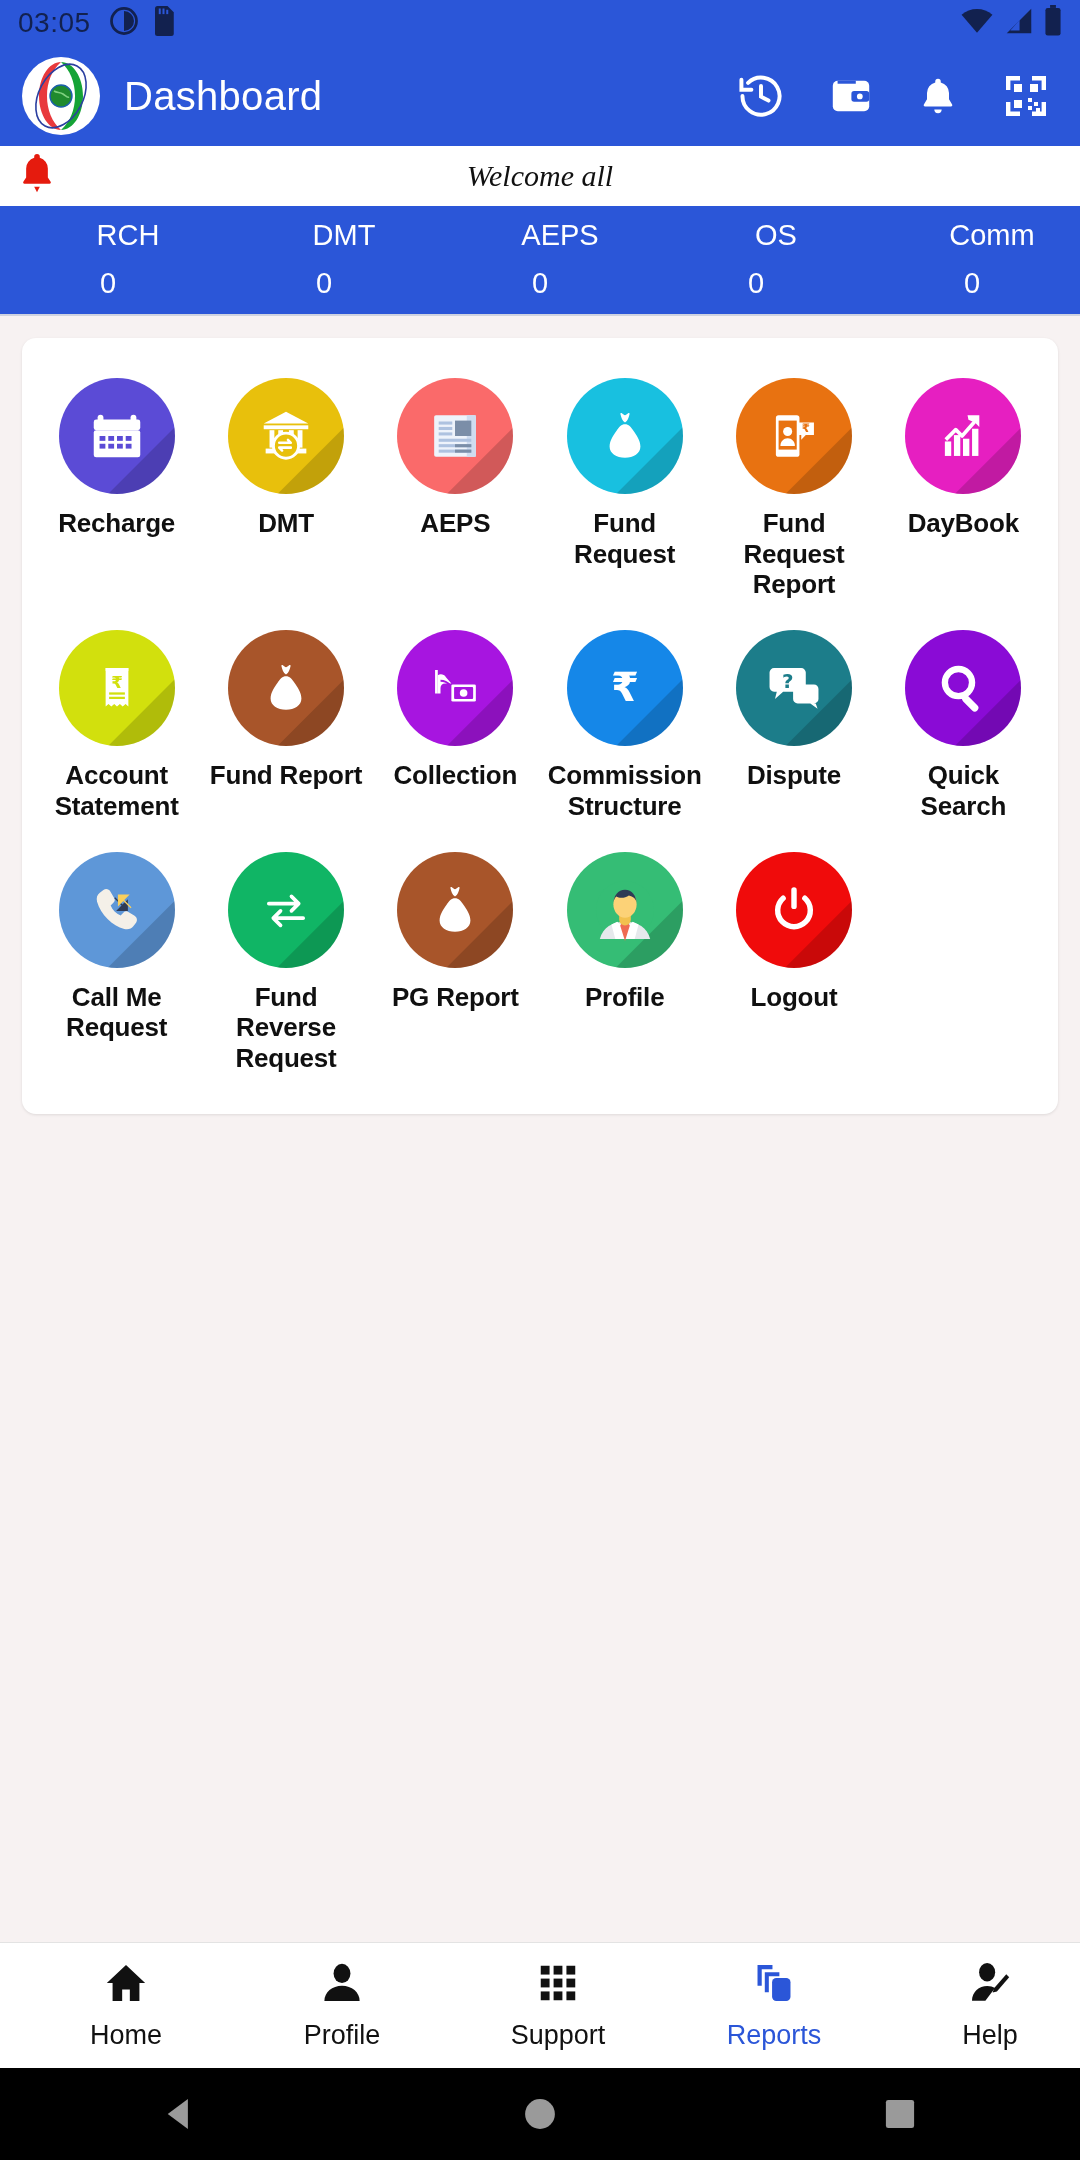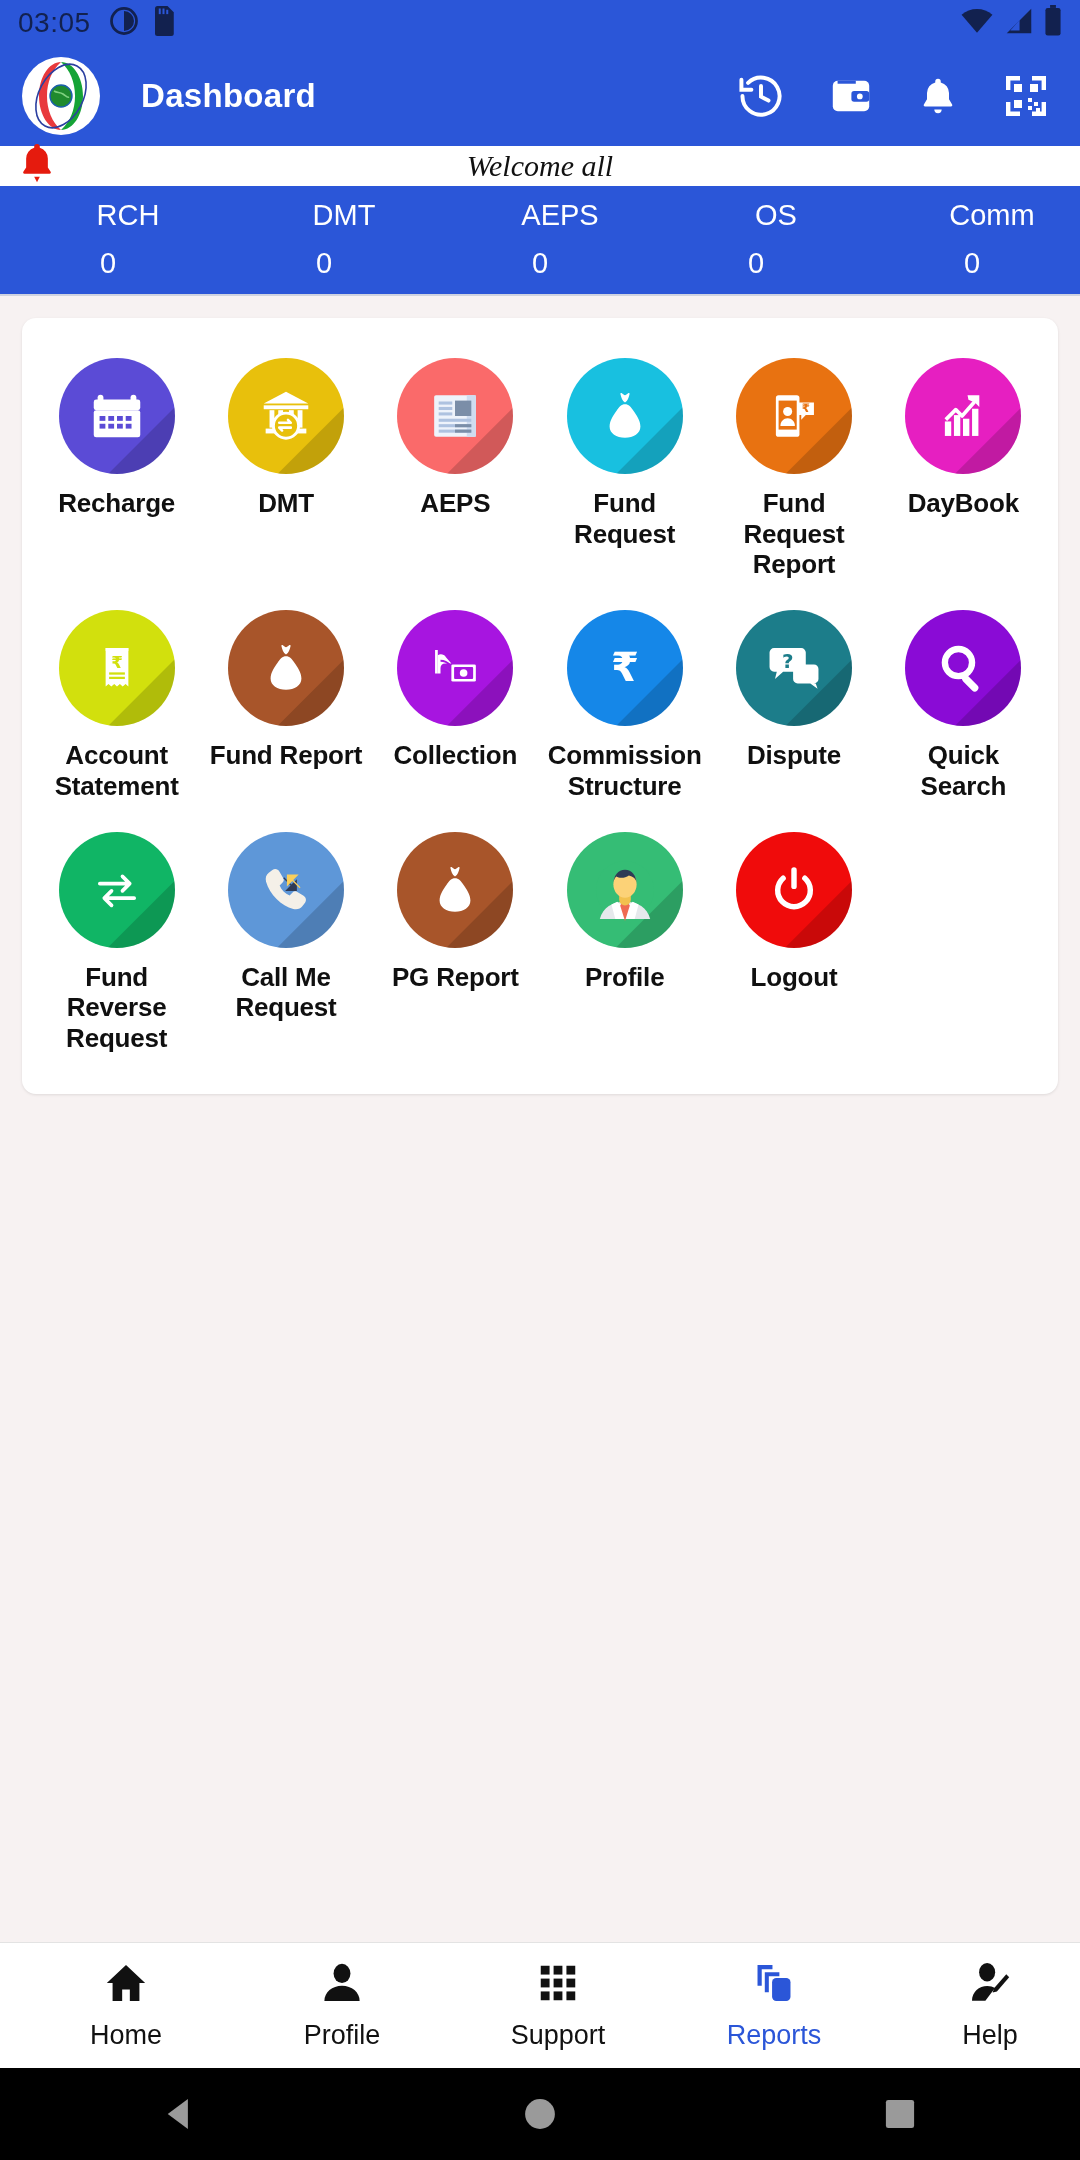--- a/index.html
+++ b/index.html
@@ -25,28 +25,28 @@
   
   .appbar {
     height:100px; background:#2B56D8; display:flex; align-items:center;
     padding:0 22px; flex:0 0 auto;
   }
   .logo {
     width:78px; height:78px; border-radius:50%; background:#fff;
     display:flex; align-items:center; justify-content:center; flex:0 0 auto;
     overflow:hidden;
   }
-  .app-title { color:#fff; font-size:33px; font-weight:700; margin-left:41px; letter-spacing:0.3px; }
+  .app-title { color:#fff; font-size:40px; font-weight:400; margin-left:24px; letter-spacing:0.3px; }
   .appbar-spacer { flex:1; }
   .appbar-actions { display:flex; align-items:center; gap:42px; padding-right:8px; }
   .ab-btn { cursor:pointer; display:flex; align-items:center; justify-content:center; }
 
   
   .welcome {
-    height:40px; background:#ffffff; display:flex; align-items:center;
+    height:60px; background:#ffffff; display:flex; align-items:center;
     flex:0 0 auto; position:relative;
   }
   .welcome-bell { position:absolute; left:16px; top:50%; transform:translateY(-50%); }
   .welcome-text {
     flex:1; text-align:center; font-style:italic; font-size:30px; color:#111;
     font-family:"Liberation Serif", serif; font-weight:400;
   }
 
   
   .statsbar {
@@ -378,37 +378,37 @@
           <div class="tile">
             <div class="tile-icon shadow-ll" style="background: rgb(138, 11, 214);">
               <svg viewBox="0 0 64 64" width="58" height="58" style="position: relative; z-index: 2;">
       <circle cx="27" cy="26" r="15" fill="none" stroke="#fff" stroke-width="7"></circle>
       <rect x="36" y="38" width="8" height="22" rx="4" fill="#fff" transform="rotate(-45 40 49)"></rect>
               </svg>
             </div>
             <div class="tile-label">Quick Search</div>
           </div>
           <div class="tile">
-            <div class="tile-icon shadow-ll" style="background: rgb(16, 181, 101);">
-              <svg viewBox="0 0 64 64" width="58" height="58" fill="none" stroke="#fff" stroke-width="4" stroke-linejoin="round" style="position: relative; z-index: 2;">
-      <path d="M13 25h33l-8-8m8 8-8 8" stroke-linecap="round"></path>
-      <path d="M51 41H18l8-8m-8 8 8 8" stroke-linecap="round"></path>
-              </svg>
-            </div>
-            <div class="tile-label">Fund Reverse Request</div>
-          </div>
-          <div class="tile">
             <div class="tile-icon shadow-ll" style="background: rgb(94, 151, 216);">
               <svg viewBox="0 0 64 64" width="58" height="58" style="position: relative; z-index: 2;">
       <path d="M17 10c3-2 6-1 8 2l4 7c1 2 .5 3.5-1 5l-3 3c2 5 6 9 11 11l3-3c1.5-1.5 3-2 5-1l7 4c3 2 4 5 2 8l-3 4c-2 3-6 4-10 3C27 50 14 37 10 23c-1-4 0-8 3-10z" fill="#f4f0e8"></path>
       <path d="M30 18l8 8 6-6v13H31l6-6-8-8z" fill="#2f3b55"></path>
       <path d="M47 30l-8-8-6 6V15h13l-6 6 8 8z" fill="#f9cf5c"></path>
               </svg>
             </div>
             <div class="tile-label">Call Me Request</div>
+          </div>
+          <div class="tile">
+            <div class="tile-icon shadow-ll" style="background: rgb(16, 181, 101);">
+              <svg viewBox="0 0 64 64" width="58" height="58" fill="none" stroke="#fff" stroke-width="4" stroke-linejoin="round" style="position: relative; z-index: 2;">
+      <path d="M13 25h33l-8-8m8 8-8 8" stroke-linecap="round"></path>
+      <path d="M51 41H18l8-8m-8 8 8 8" stroke-linecap="round"></path>
+              </svg>
+            </div>
+            <div class="tile-label">Fund Reverse Request</div>
           </div>
           <div class="tile">
             <div class="tile-icon shadow-ll" style="background: rgb(168, 85, 42);">
               <svg viewBox="0 0 64 64" width="58" height="58" fill="#fff" style="position: relative; z-index: 2;">
       <path d="M27 8c1 4 1.8 7 5 9 3.2-2 4-5 5-9 .3-1.2-.7-1.8-1.6-1-1.4 1.2-2.4 2-3.4 2s-2-.8-3.4-2c-.9-.8-1.9-.2-1.6 1z"></path>
       <path d="M32 19c-4 0-6.5 3-9.5 7.5S15 37 15 43.5C15 51 22.5 56 32 56s17-5 17-12.5c0-6.5-4.5-12.5-7.5-17S36 19 32 19z"></path>
               </svg>
             </div>
             <div class="tile-label">PG Report</div>
           </div>

